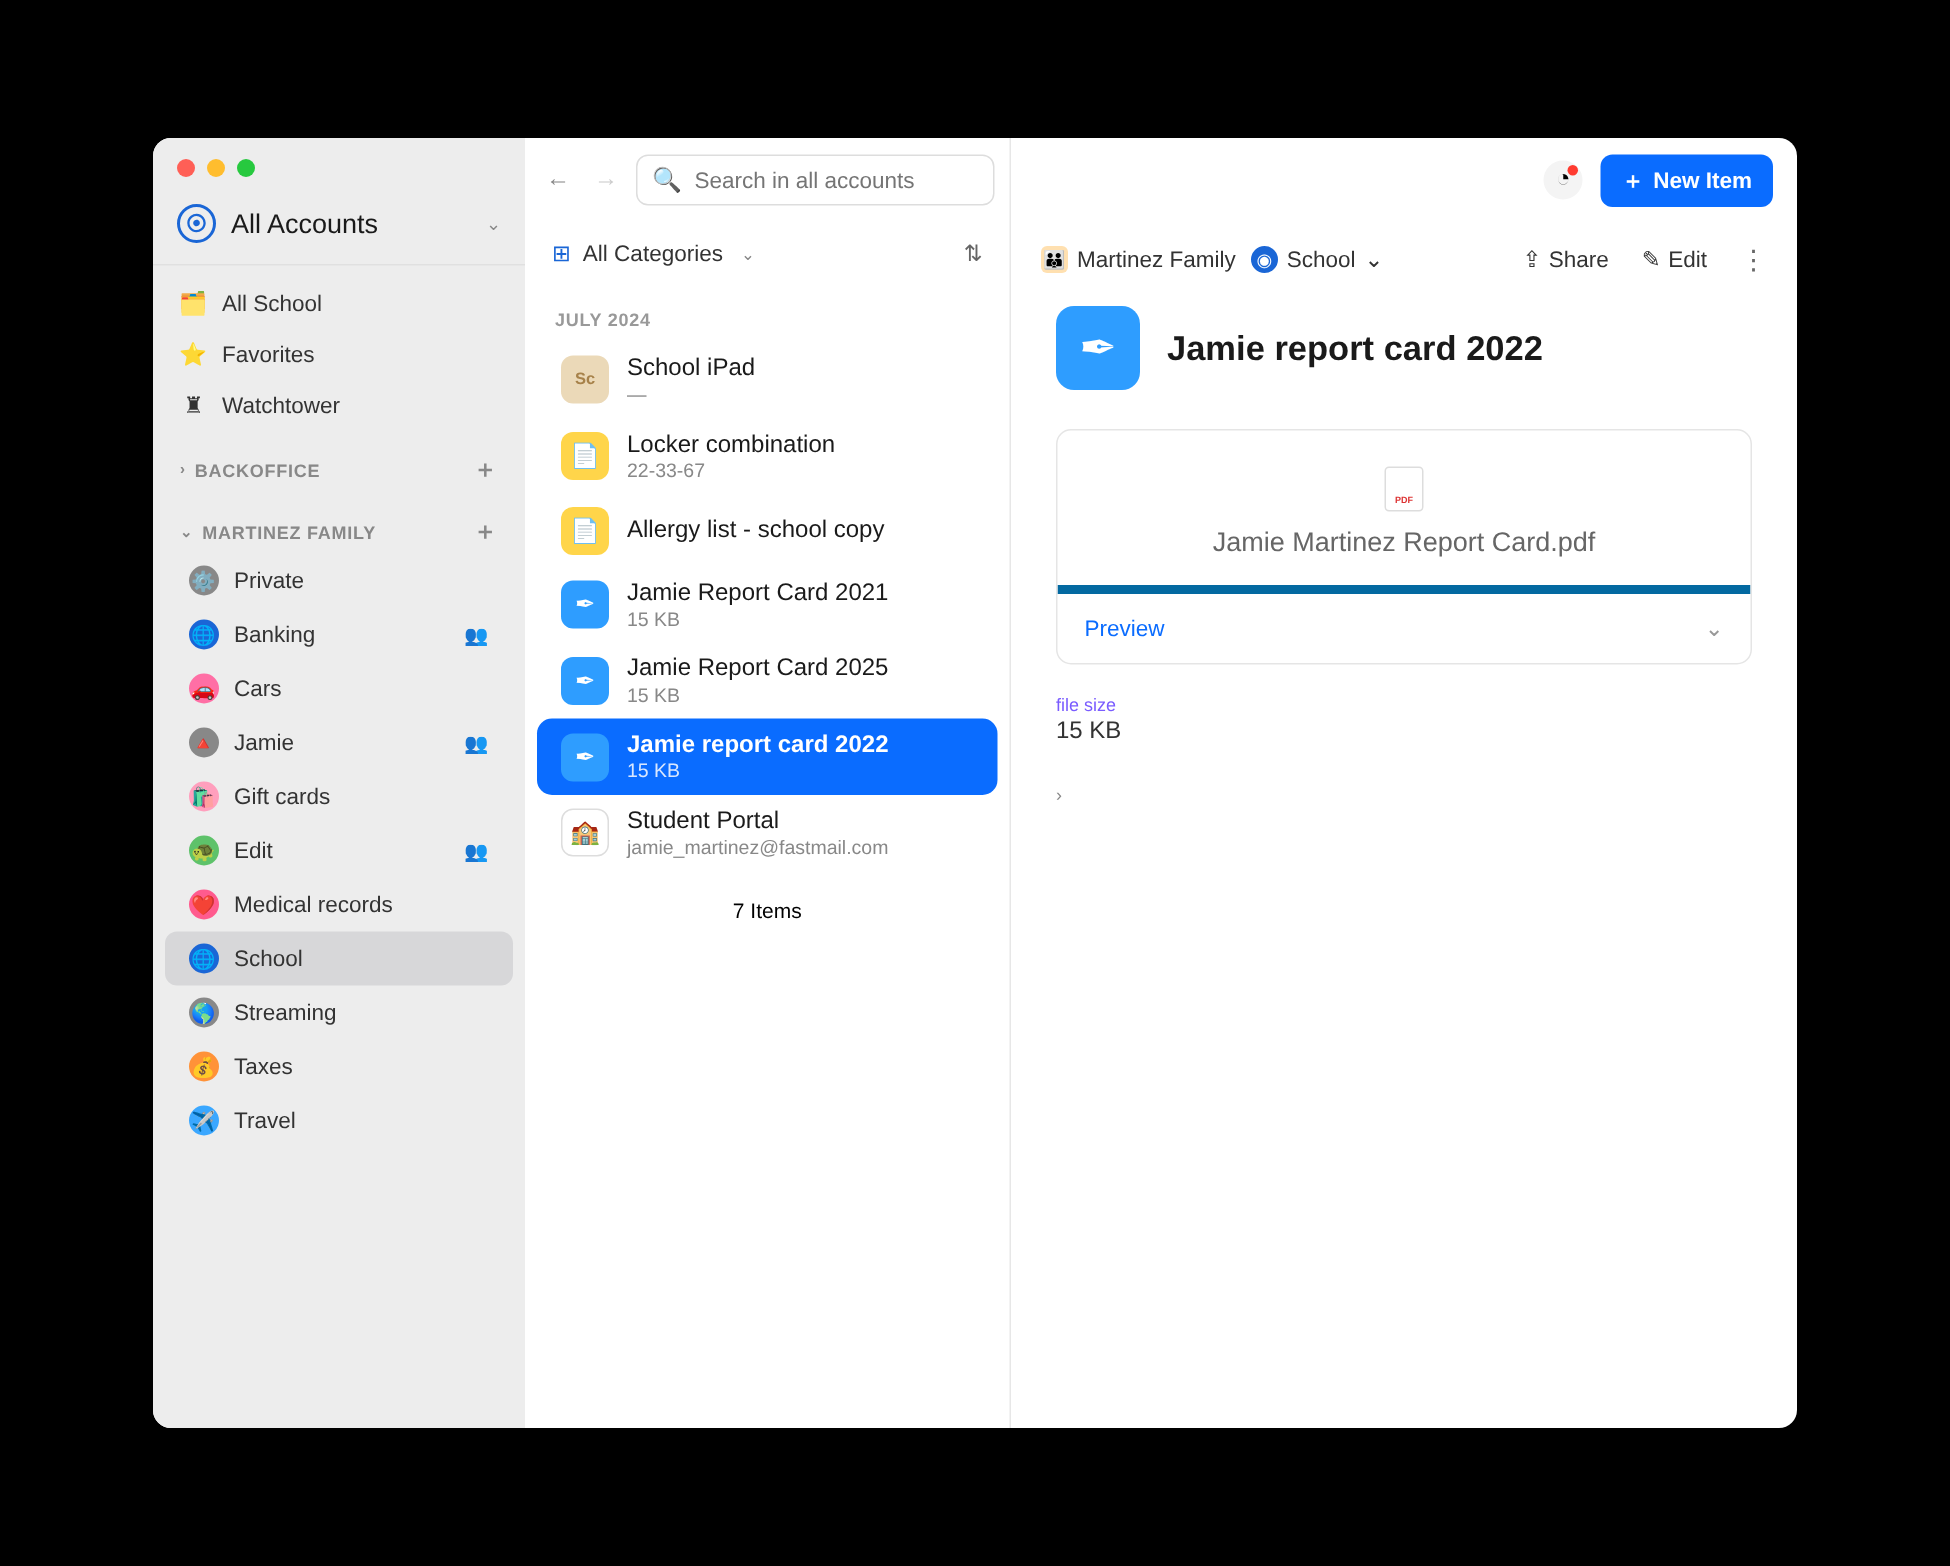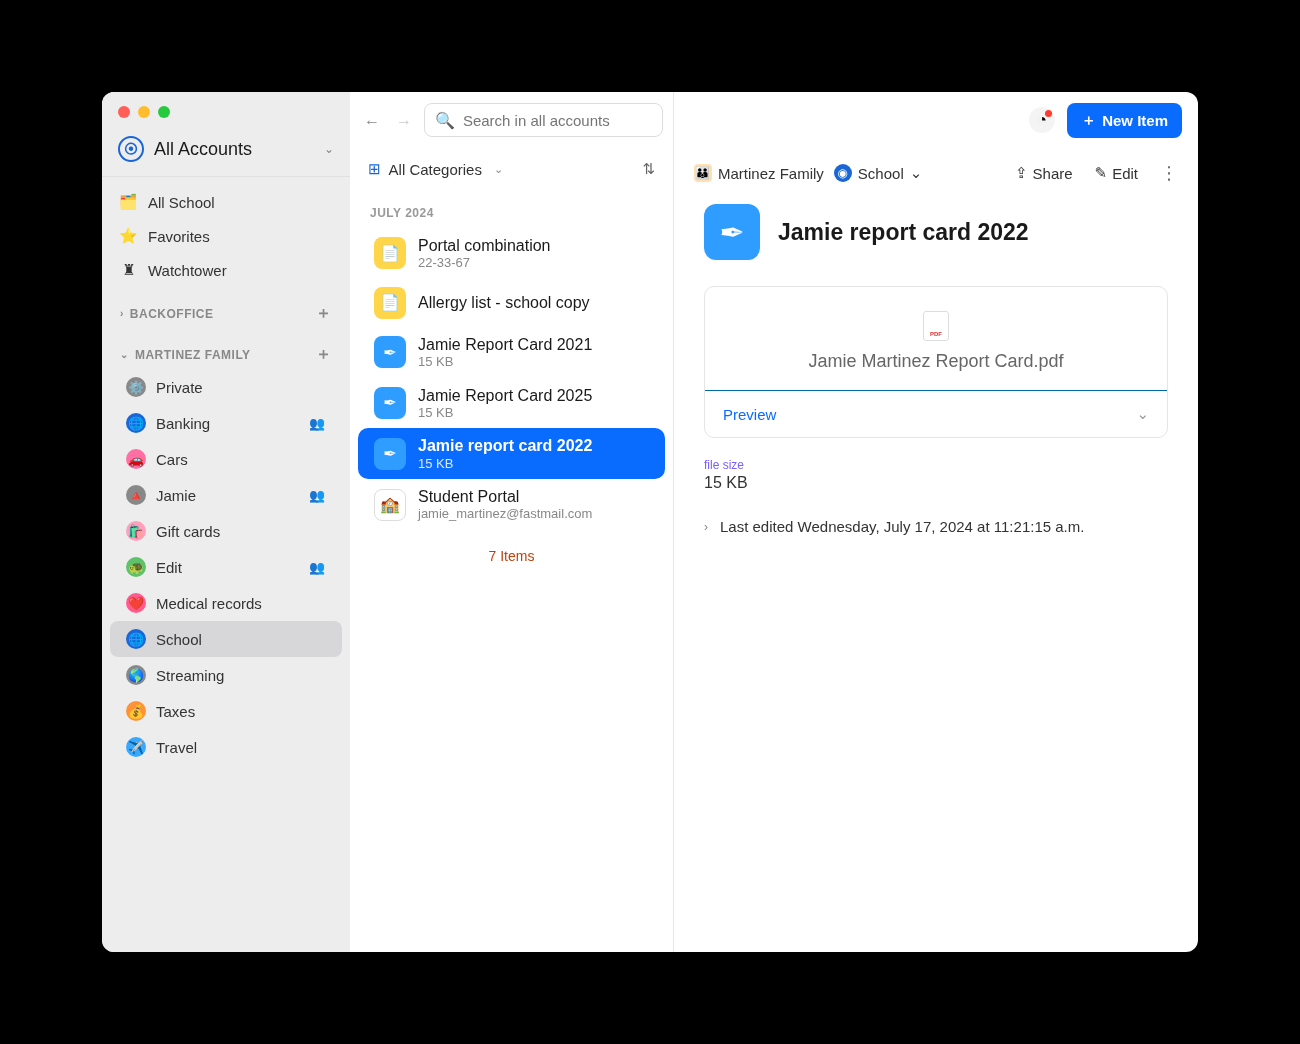--- a/index.html
+++ b/index.html
@@ -48,21 +48,21 @@
 .item .thumb { width:32px;height:32px;border-radius:8px; display:flex;align-items:center;justify-content:center;font-size:16px;flex-shrink:0; }
 .thumb.tan { background:#ebd9b8; color:#a7824a; font-weight:700; font-size:11px;}
 .thumb.note { background:#ffd54a; }
 .thumb.doc { background:#2e9dff; color:#fff; }
 .thumb.portal { background:#fff; border:1px solid #ddd; }
 .item .t1 { font-size:16px; color:#1a1a1a; line-height:1.2; }
 .item.sel .t1 { color:#fff; font-weight:600; }
 .item .t2 { font-size:13px; color:#888; line-height:1.2; }
 .item.sel .t2 { color:#d8e7ff; }
 
-.count { text-align:center; color:#c2410c; font-size:14px; padding:18px 16px; }
+.count { text-align:center; color:#000000; font-size:14px; padding:18px 16px; }
 
 
 .detail { flex:1; display:flex; flex-direction:column; }
 .detail .topbar { border-bottom:none; }
 .notif { width:26px;height:26px;border-radius:50%;background:#f4f4f4;display:flex;align-items:center;justify-content:center;position:relative;cursor:pointer; }
 .notif::after { content:''; position:absolute;top:3px;right:3px;width:7px;height:7px;background:#ff3b30;border-radius:50%; }
 .newbtn { background:#0a6cff;color:#fff;border:none;border-radius:8px;padding:8px 14px;font-size:15px;font-weight:600;display:flex;align-items:center;gap:6px;cursor:pointer; }
 
 .crumbs { display:flex;align-items:center;gap:10px;padding:14px 20px;font-size:15px;color:#333; }
 .crumb { display:flex;align-items:center;gap:6px;cursor:pointer; }
@@ -73,21 +73,21 @@
 
 .detail-head { display:flex;align-items:center;gap:18px;padding:6px 30px 26px; }
 .detail-head .big { width:56px;height:56px;border-radius:12px;background:#2e9dff;display:flex;align-items:center;justify-content:center;font-size:30px;color:#fff; }
 .detail-head h1 { font-size:23px;font-weight:700;color:#1a1a1a; }
 
 .card { margin:0 30px; border:1px solid #e5e5e5; border-radius:10px; overflow:hidden; }
 .card-top { display:flex;flex-direction:column;align-items:center;justify-content:center;padding:24px 0 18px;gap:10px; }
 .file-ico { width:26px;height:30px;background:#fff;border:1px solid #ddd;border-radius:3px;position:relative; }
 .file-ico::after{content:'PDF';position:absolute;bottom:3px;left:0;right:0;font-size:6px;text-align:center;color:#d33;font-weight:700;}
 .card-top .fname { font-size:18px;color:#666; }
-.card-prev { border-top:1px solid #0369a1;padding:14px 18px;display:flex;align-items:center;justify-content:space-between;color:#0a6cff;font-size:15px;cursor:pointer; }
+.card-prev { border-top:6px solid #0369a1;padding:14px 18px;display:flex;align-items:center;justify-content:space-between;color:#0a6cff;font-size:15px;cursor:pointer; }
 .card-prev .pchev{ color:#999; }
 
 .meta { padding:20px 30px 8px; }
 .meta .lbl { font-size:12px;color:#7a5cff; }
 .meta .val { font-size:16px;color:#333;margin-top:2px; }
 
 .edited { padding:18px 30px;display:flex;align-items:center;gap:12px;font-size:15px;color:#333; }
 .edited .echev{ color:#888;font-size:12px; }
 </style>
 </head>
@@ -194,23 +194,30 @@
     </div>
     <div class="filterbar">
       <span class="grid-ico">⊞</span>
       <span>All Categories</span>
       <span class="fchev">⌄</span>
       <span class="sort">⇅</span>
     </div>
     <div class="group-label">JULY 2024</div>
     <div id="items-mount">
         <div class="item">
+          <div class="thumb tan">Sc</div>
+          <div>
+            <div class="t1">School iPad</div>
+            <div class="t2">—</div>
+          </div>
+        </div>
+        <div class="item">
           <div class="thumb note">📄</div>
           <div>
-            <div class="t1">Portal combination</div>
+            <div class="t1">Locker combination</div>
             <div class="t2">22-33-67</div>
           </div>
         </div>
         <div class="item">
           <div class="thumb note">📄</div>
           <div>
             <div class="t1">Allergy list - school copy</div>
           </div>
         </div>
         <div class="item">
@@ -296,16 +303,15 @@
       </div>
     </div>
 
     <div class="meta">
       <div class="lbl">file size</div>
       <div class="val">15 KB</div>
     </div>
 
     <div class="edited">
       <span class="echev">›</span>
-      <span>Last edited Wednesday, July 17, 2024 at 11:21:15 a.m.</span>
     </div>
   </div>
 </div>
 
 </body></html>

